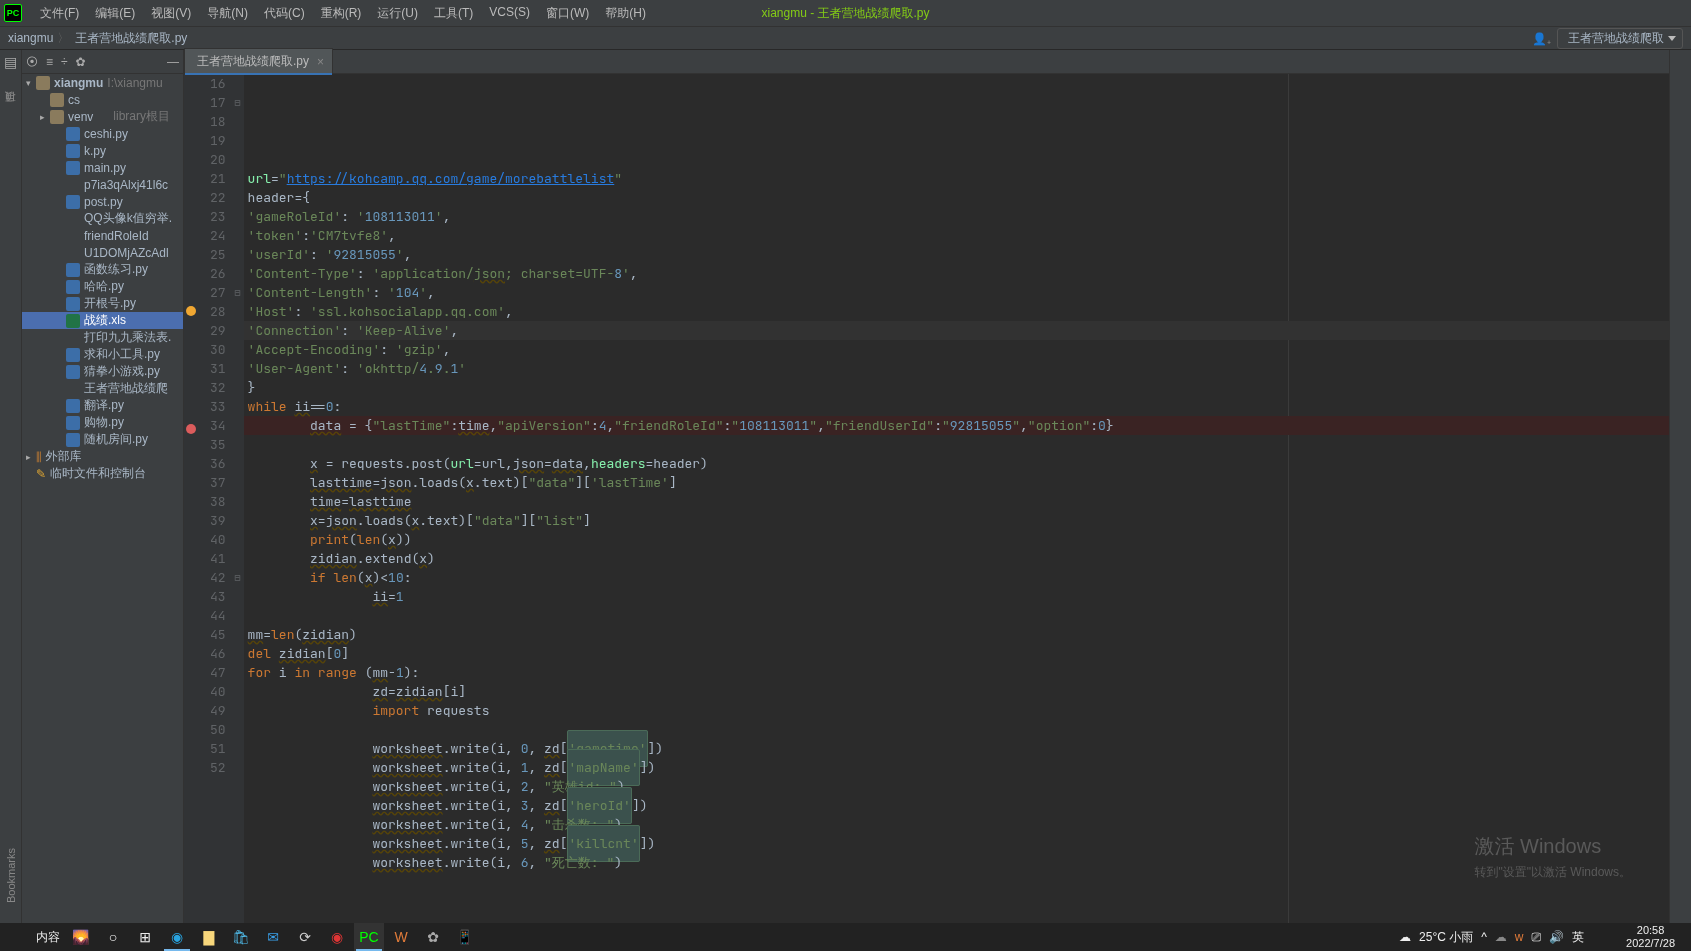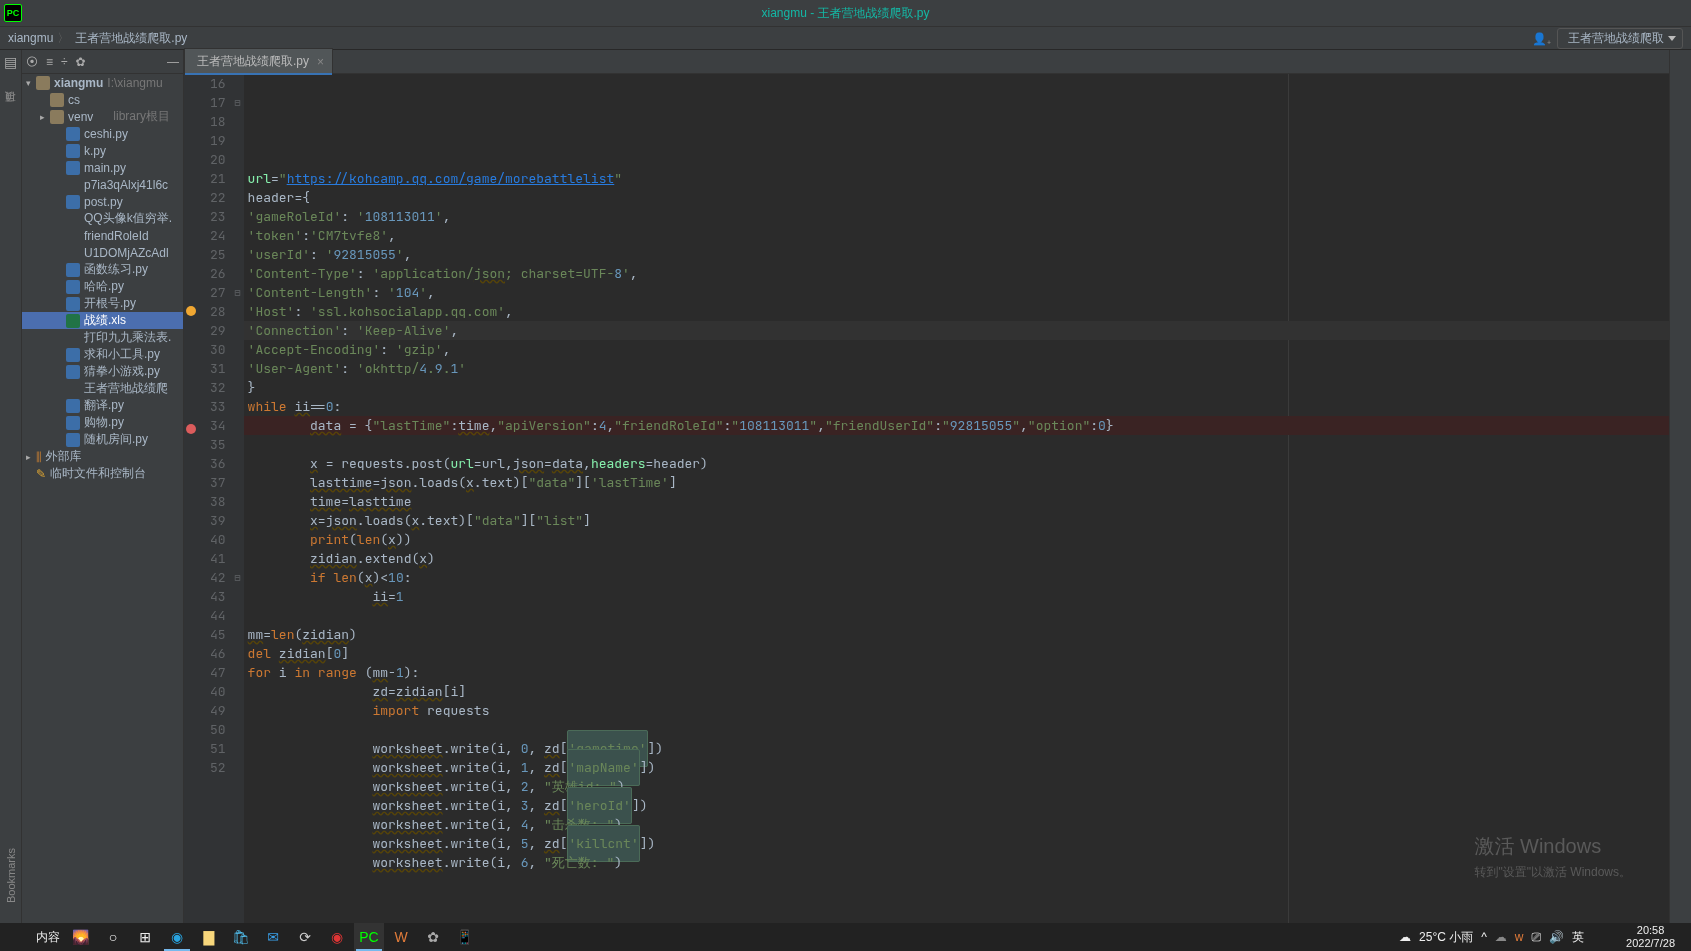--- a/index.html
+++ b/index.html
@@ -1,20 +1,20 @@
 <!DOCTYPE html>
 <html><head>
 <meta charset="utf-8">
 <style>
 * { margin:0; padding:0; box-sizing:border-box; }
 body { font-family:"Microsoft YaHei",sans-serif; background:#2b2b2b; color:#a9b7c6; font-size:12px; overflow:hidden; width:1691px; height:951px; position:relative; }
 .titlebar { height:26px; background:#3c3f41; display:flex; align-items:center; padding:0 4px; font-size:12px; color:#bbb; }
 .titlebar .logo { width:18px; height:18px; background:#000; border:1px solid #0f0; display:flex; align-items:center; justify-content:center; font-size:9px; font-weight:bold; color:#0f0; margin-right:10px; border-radius:2px;}
 .menu-item { padding:0 8px; cursor:pointer; }
-.titlebar .wintitle { position:absolute; left:50%; transform:translateX(-50%); color:#14b8a6; }
+.titlebar .wintitle { position:absolute; left:50%; transform:translateX(-50%); color:#84cc16; }
 .navbar { height:24px; background:#3c3f41; display:flex; align-items:center; padding:0 8px; font-size:12px; border-top:1px solid #323232; border-bottom:1px solid #282828;}
 .navbar .sep { margin:0 4px; color:#666; }
 .navbar .right { margin-left:auto; display:flex; align-items:center; gap:6px; }
 .navbar .right .runcfg { background:#3c3f41; border:1px solid #555; padding:1px 6px; border-radius:3px; display:flex; align-items:center; gap:4px; }
 .tri { width:0;height:0;border-left:4px solid transparent;border-right:4px solid transparent;border-top:5px solid #bbb; }
 
 .main { display:flex; height:calc(100% - 78px); }
 .left-gutter { width:22px; background:#3c3f41; border-right:1px solid #323232; display:flex; flex-direction:column; align-items:center; padding-top:4px; gap:40px;}
 .left-gutter .vtext { writing-mode:vertical-rl; transform:rotate(180deg); font-size:11px; color:#888; }
 .right-gutter { width:22px; background:#3c3f41; border-left:1px solid #323232; }
@@ -66,20 +66,33 @@
 .taskbar .tb-icon.active::after { content:""; position:absolute; bottom:0; left:2px; right:2px; height:2px; background:#76b9ed; }
 .taskbar .tb-icon.ide { background:#333; }
 .taskbar .tray { margin-left:auto; display:flex; align-items:center; gap:8px; padding-right:10px;}
 .taskbar .clock { text-align:center; line-height:13px; font-size:11px; padding:0 6px;margin-left:28px;}
 </style>
 </head>
 <body>
 
 <div class="titlebar">
   <div class="logo">PC</div>
+  <div id="menus" style="display: flex;">
+      <span class="menu-item">文件(F)</span>
+      <span class="menu-item">编辑(E)</span>
+      <span class="menu-item">视图(V)</span>
+      <span class="menu-item">导航(N)</span>
+      <span class="menu-item">代码(C)</span>
+      <span class="menu-item">重构(R)</span>
+      <span class="menu-item">运行(U)</span>
+      <span class="menu-item">工具(T)</span>
+      <span class="menu-item">VCS(S)</span>
+      <span class="menu-item">窗口(W)</span>
+      <span class="menu-item">帮助(H)</span>
+    </div>
   <div class="wintitle">xiangmu - 王者营地战绩爬取.py</div>
 </div>
 
 <div class="navbar">
   <span>xiangmu</span>
   <span class="sep">〉</span>
   <span class="fico py"></span>
   <span style="margin-left:2px;">王者营地战绩爬取.py</span>
   <div class="right">
     <span style="color:#888;">👤₊</span>

